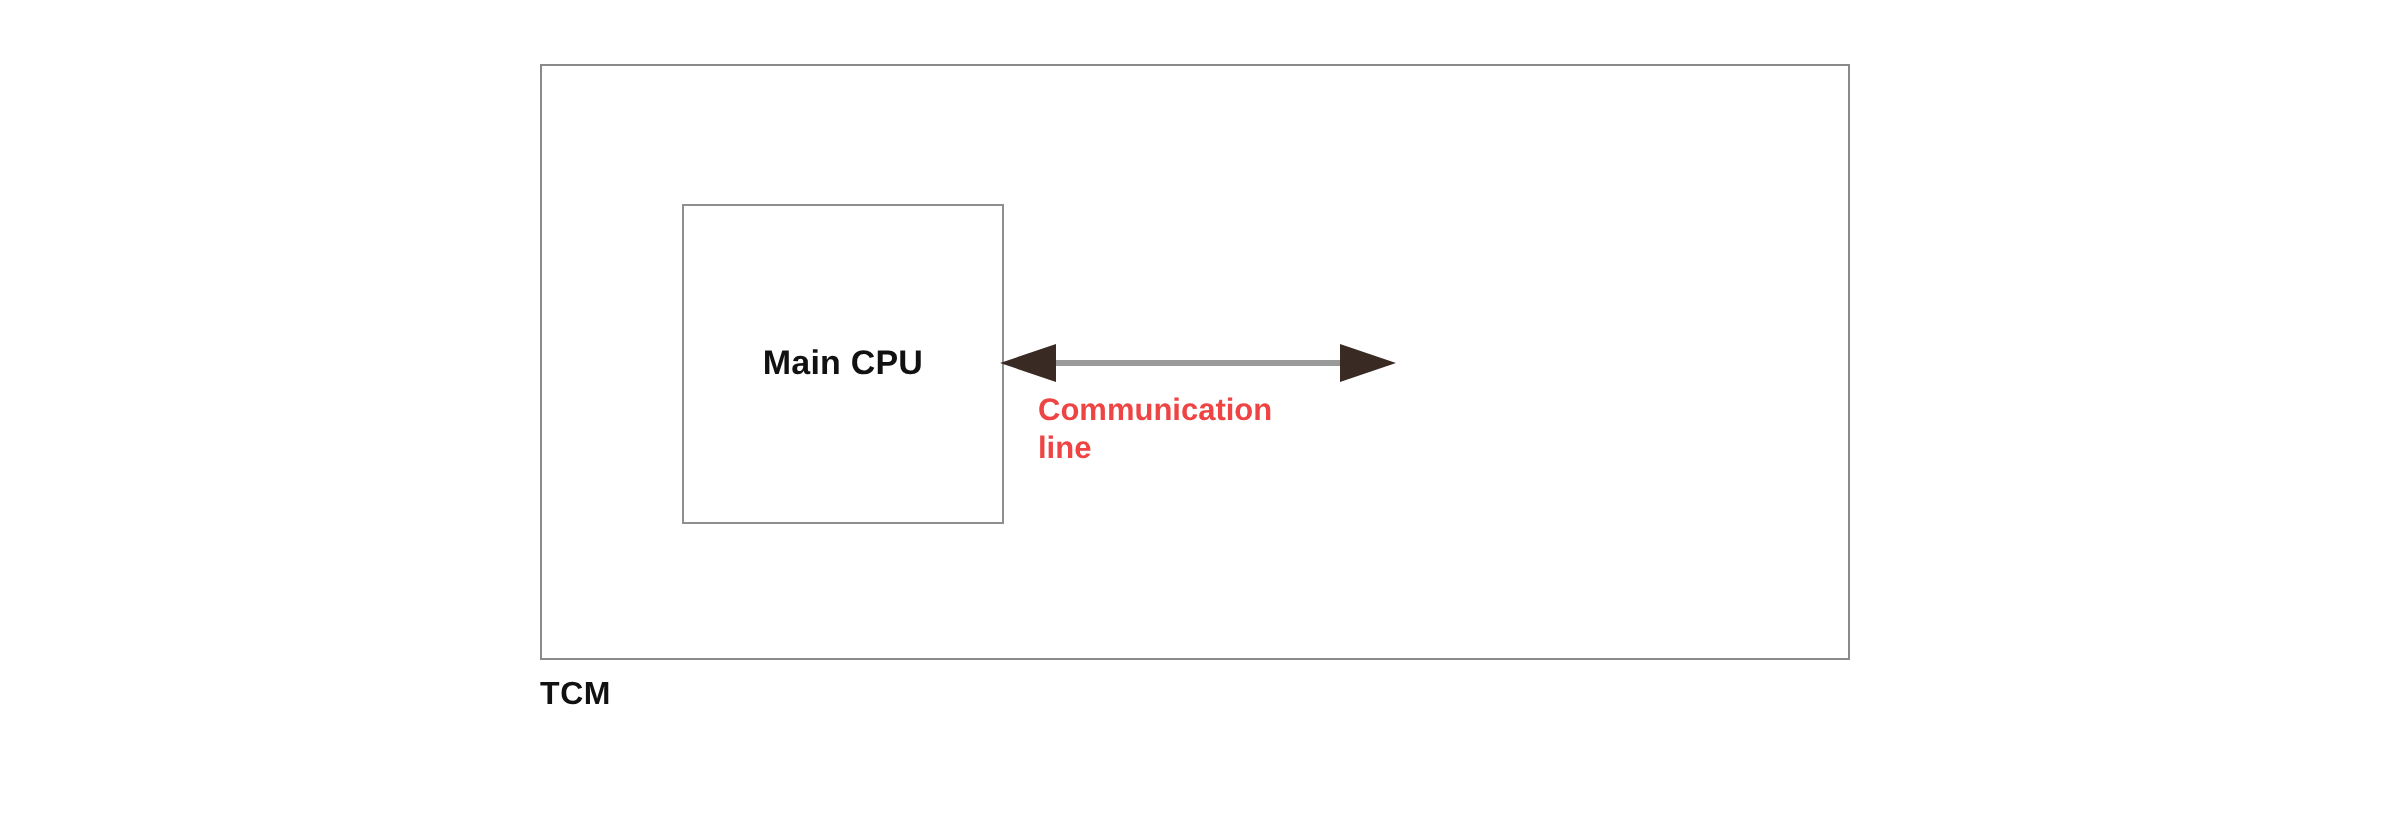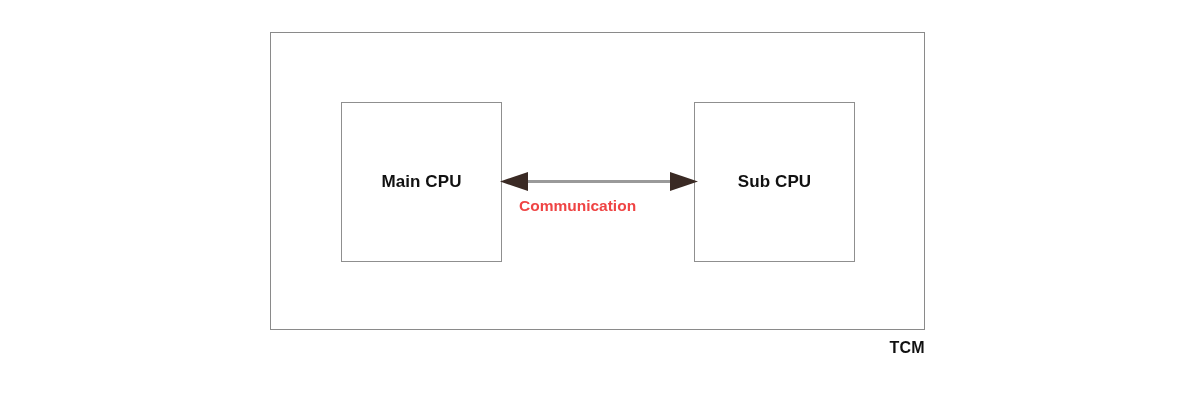--- a/index.html
+++ b/index.html
@@ -83,52 +83,50 @@
   }
   .arrow-label .l1 { display: block; }
   .arrow-label .l2 { display: block; }
 
   
   .caption {
     position: absolute;
     left: 270px;
     width: 655px;
     top: 339px;
-    text-align: right;
+    text-align: left;
     font-size: 16px;
     font-weight: bold;
     color: #111111;
     letter-spacing: 0.3px;
   }
 </style>
 </head>
 <body>
 
 <div id="canvas">
 
   <div class="outer-box"></div>
 
   <div class="cpu-box main">
     <span class="cpu-label">Main CPU</span>
   </div>
 
-  <div class="cpu-box sub">
-    <span class="cpu-label">Sub CPU</span>
-  </div>
 
   <div class="arrow-layer">
     <svg width="210" height="34" viewBox="0 0 210 34" xmlns="http://www.w3.org/2000/svg">
 
       <line x1="14" y1="16.5" x2="196" y2="16.5" stroke="#9a9a9a" stroke-width="3"></line>
 
       <polygon points="6,16.5 34,7 34,26" fill="#3a2a24"></polygon>
 
       <polygon points="204,16.5 176,7 176,26" fill="#3a2a24"></polygon>
     </svg>
   </div>
 
   <div class="arrow-label">
     <span class="l1">Communication</span>
+    <span class="l2">line</span>
   </div>
 
   <div class="caption">TCM</div>
 
 </div>
 
 </body></html>

